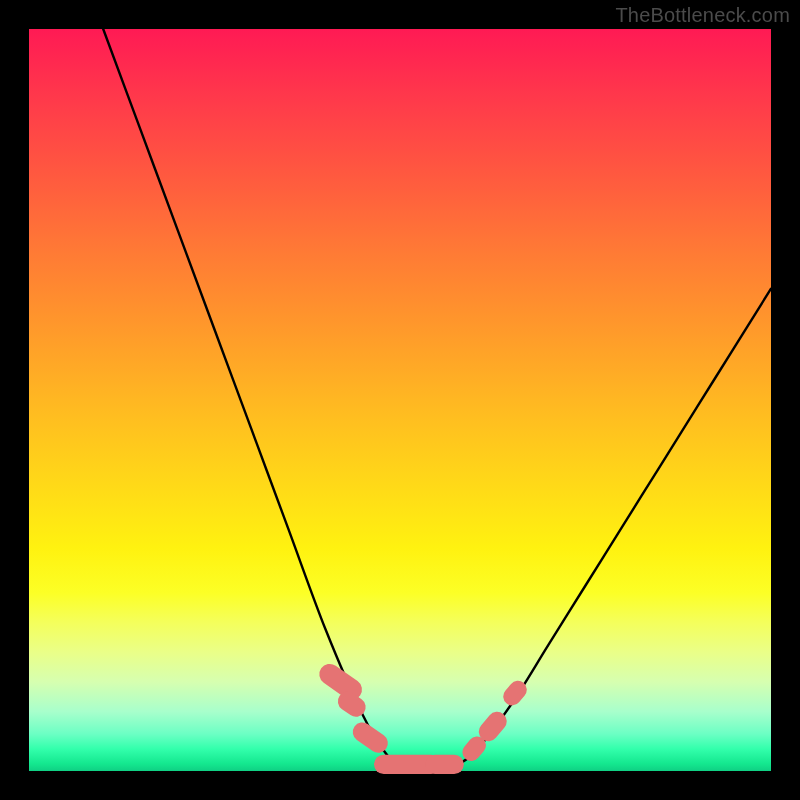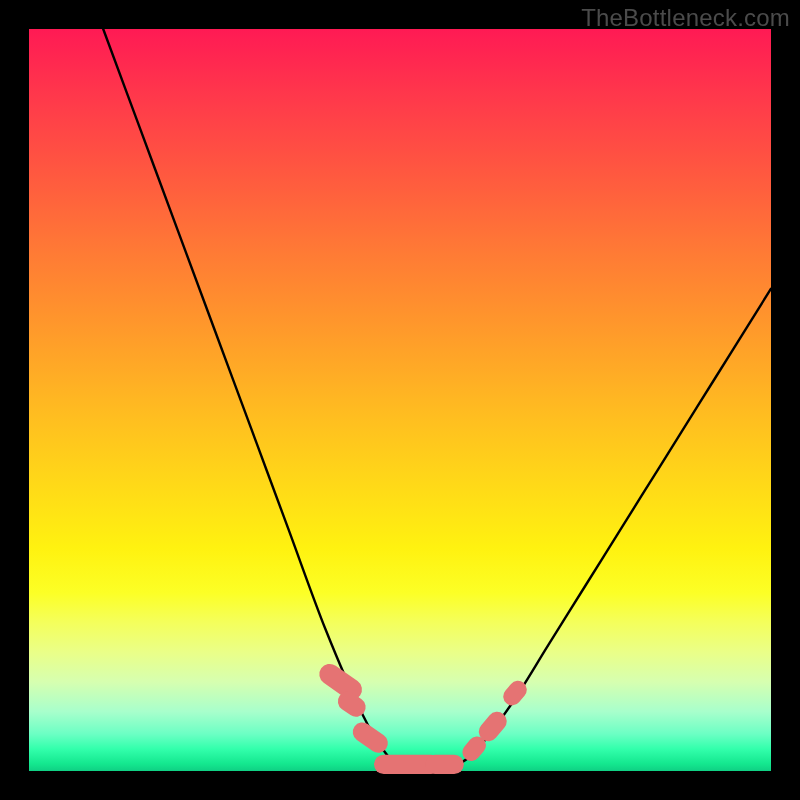--- a/index.html
+++ b/index.html
@@ -42,21 +42,21 @@
       #6cffc4 95%,
       #33ffac 97%,
       #14e88f 99%,
       #0fd084 100%);
   }
   .attribution {
     position: absolute;
     top: 4px;
     right: 10px;
     color: #4b4b4b;
-    font-size: 24px;
+    font-size: 20px;
     font-weight: 500;
     letter-spacing: 0.2px;
   }
   svg.overlay {
     position: absolute;
     top: 0;
     left: 0;
     width: 742px;
     height: 742px;
     overflow: visible;

